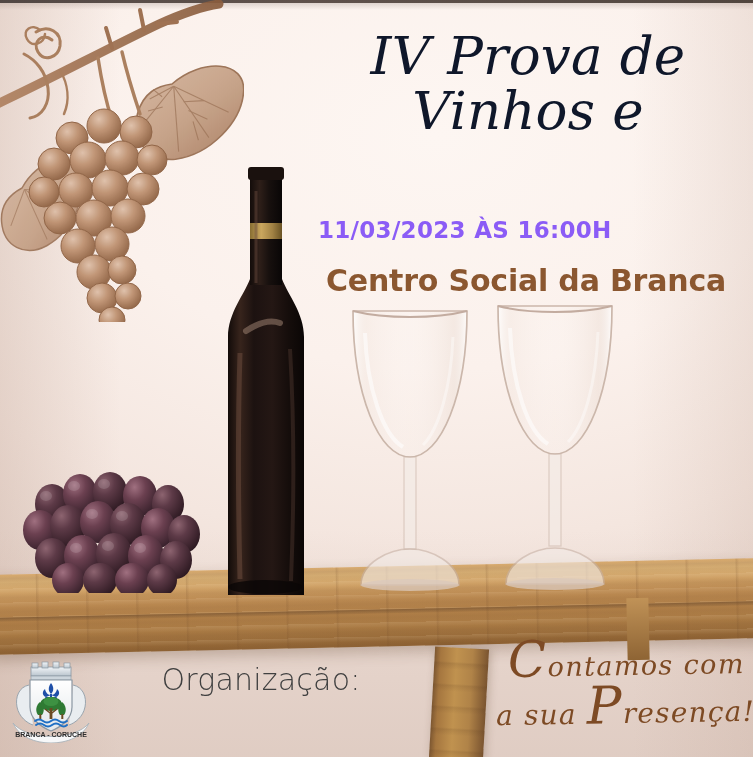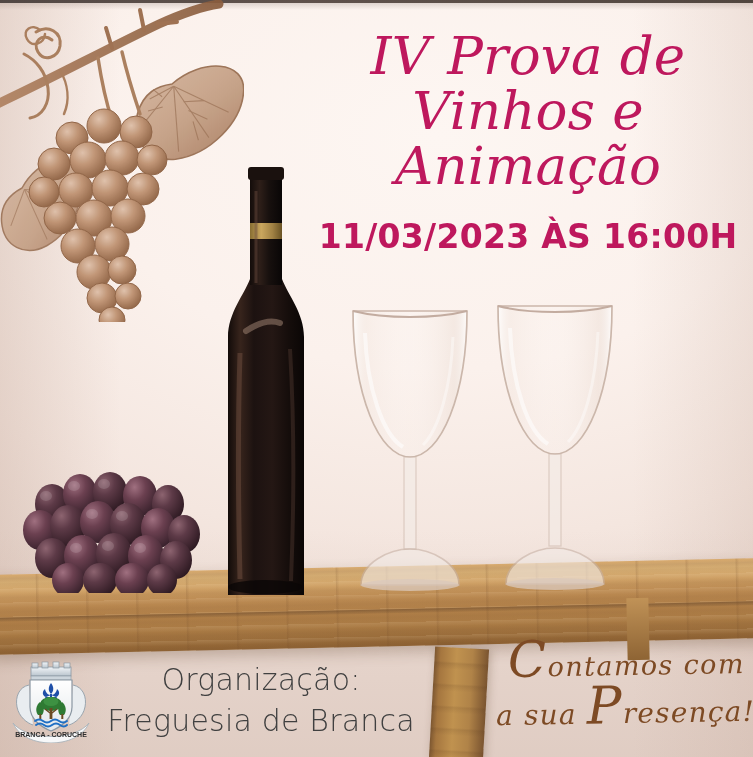--- a/index.html
+++ b/index.html
@@ -115,34 +115,34 @@
 
   
   .headline {
     position: absolute; left: 318px; top: 28px; width: 420px;
     text-align: center;
     font-family: "DejaVu Serif", "Liberation Serif", serif;
     font-style: italic;
     font-weight: 400;
     font-size: 53px;
     line-height: 1.04;
-    color: #be185d;
+    color: #0f172a;
     letter-spacing: .2px;
     text-shadow: 0 1px 0 rgba(255,255,255,.35);
   }
   .headline .hl-line { display: block; white-space: nowrap; }
 
   .date-line {
     position: absolute; left: 318px; top: 217px; width: 420px;
-    text-align: center;
+    text-align: left;
     font-family: "DejaVu Sans", "Liberation Sans", sans-serif;
     font-weight: bold;
-    font-size: 33px;
+    font-size: 23px;
     letter-spacing: .3px;
-    color: #be185d;
+    color: #8b5cf6;
   }
   .venue-line {
     position: absolute; left: 300px; top: 263px; width: 452px;
     text-align: center;
     font-family: "DejaVu Sans", "Liberation Sans", sans-serif;
     font-weight: bold;
     font-size: 30px;
     letter-spacing: -.2px;
     color: #8b5730;
   }
@@ -412,29 +412,28 @@
       <path d="M28 164 C 40 156, 52 152, 62 156" stroke="#9b7f6f" stroke-width="6" fill="none" opacity=".55" stroke-linecap="round"></path>
       <path d="M72 182 C 76 250, 76 340, 73 414" stroke="#4a342b" stroke-width="4" fill="none" opacity=".5"></path>
       <path d="M38 24 C 38 60, 38 96, 38 116" stroke="#6a4c3e" stroke-width="3" fill="none" opacity=".45"></path>
       <ellipse cx="47" cy="420" rx="37" ry="7" fill="#0a0606" opacity=".8"></ellipse>
     </svg>
   </div>
 
   <div class="headline">
     <span class="hl-line">IV Prova de</span>
     <span class="hl-line">Vinhos e</span>
-    <span class="hl-line">Animação</span>
   </div>
 
   <div class="date-line">11/03/2023 ÀS 16:00H</div>
+  <div class="venue-line">Centro Social da Branca</div>
 
 
   <div class="org-block">
     <span>Organização:</span>
-    <span>Freguesia de Branca</span>
   </div>
 
   <div class="script-block">
     <div class="script-l1">
       <span class="script-cap">C</span><span>ontamos com</span>
     </div>
     <div class="script-l2">
       <span>a sua </span><span class="script-cap">P</span><span>resença!</span>
     </div>
   </div>

